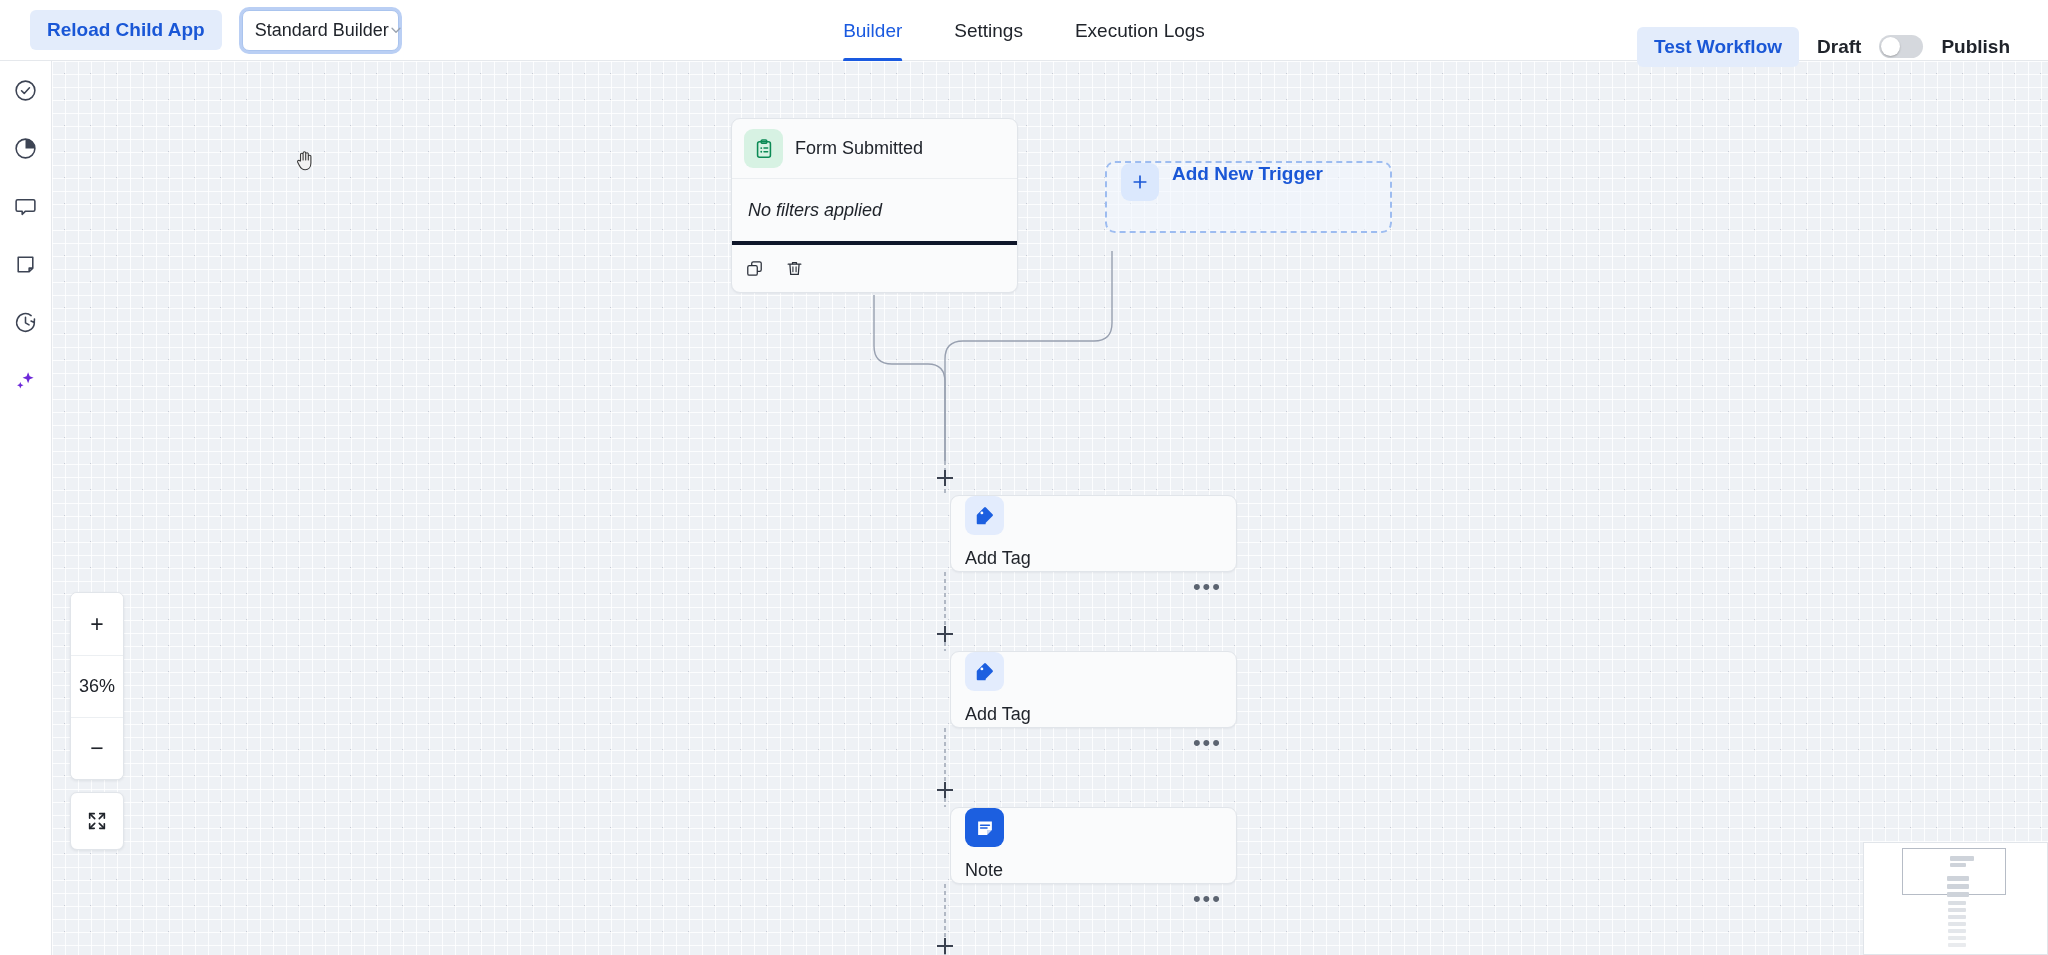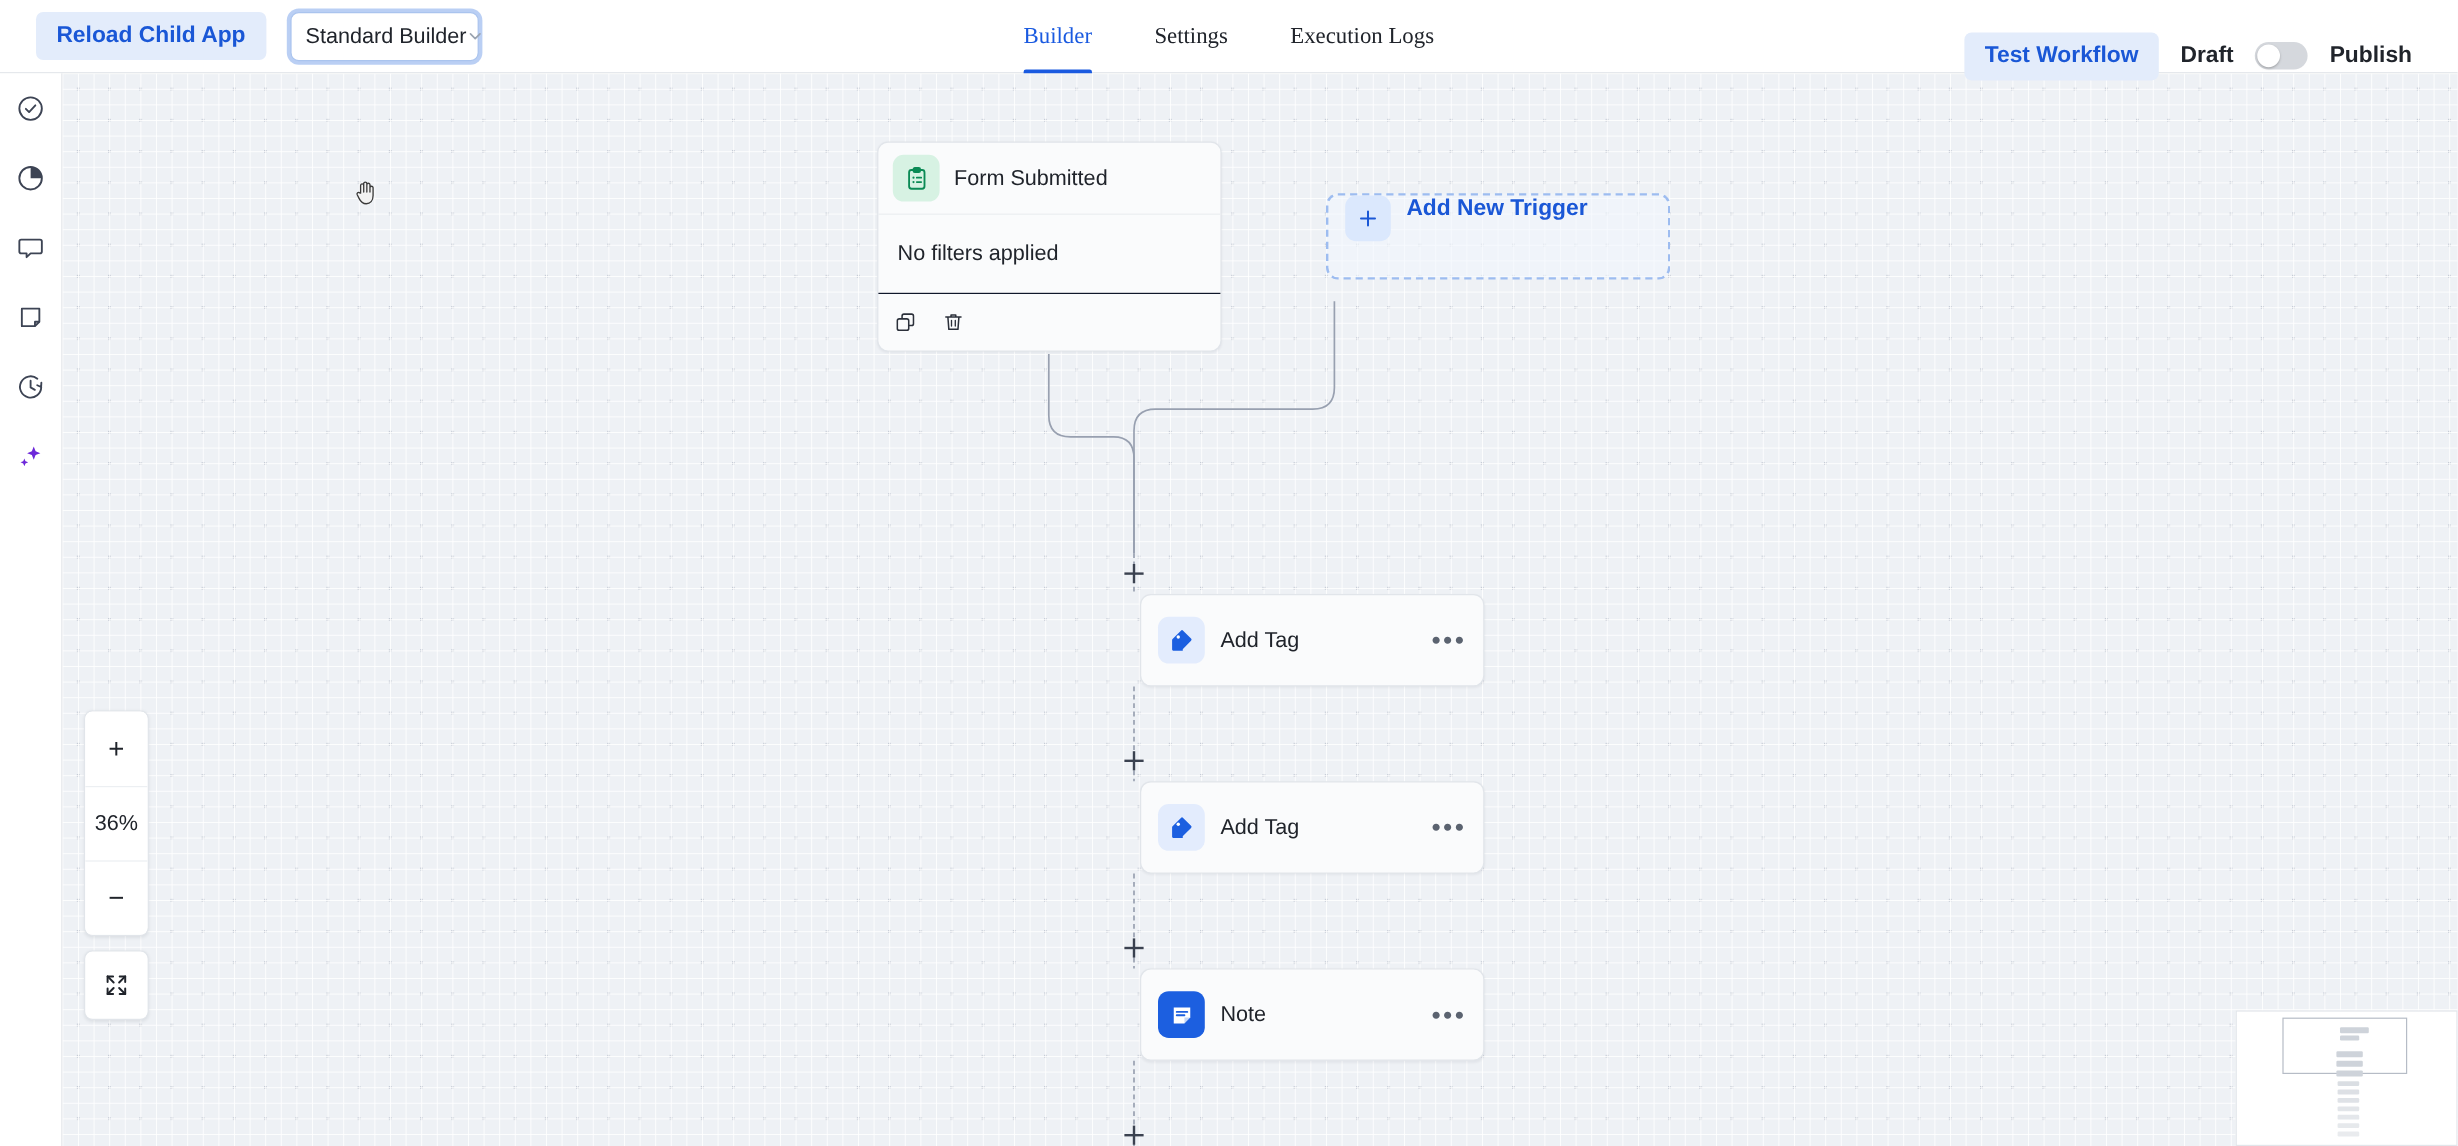--- a/index.html
+++ b/index.html
@@ -44,21 +44,21 @@
   }
   .builder-select-label {
     font-size: 18px; color: #20242b;
     flex: 1; white-space: nowrap;
   }
   .chev { width: 14px; height: 14px; flex: none; }
 
   .tabs {
     position: absolute; left: 50%; transform: translateX(-50%);
     top: 0; height: 61px;
-    display: flex; align-items: center; gap: 0; font-family: Liberation Serif, serif;
+    display: flex; align-items: center; gap: 0;
   }
   .tab {
     position: relative;
     height: 61px;
     display: flex; align-items: center;
     padding: 0 26px;
     font-size: 19px;
     color: #20242b;
     cursor: pointer;
     white-space: nowrap;
@@ -157,21 +157,22 @@
     display: flex; align-items: center; justify-content: center;
     flex: none;
   }
   .icon-box.green { background: #d7f2e3; }
   .icon-box.bluesoft { background: #e3ecfd; }
   .icon-box.bluesolid { background: #1c5fe0; }
   .node-title { font-size: 18px; color: #20242b; white-space: nowrap; }
   .trig-body {
     height: 66px; display: flex; align-items: center;
     padding: 0 16px;
-    border-bottom: 1px solid #0f172a;
+    border-bottom: 4px solid #0f172a;
+    font-style: italic;
   }
   .trig-body-text { font-size: 18px; color: #20242b; }
   .trig-foot {
     height: 47px; display: flex; align-items: center;
     padding: 0 12px; gap: 20px;
   }
   .foot-icon { cursor: pointer; width: 20px; height: 20px;
     display: flex; align-items: center; justify-content: center; }
 
   
@@ -189,22 +190,22 @@
     width: 38px; height: 38px; border-radius: 9px;
     background: #dbe8fd;
     display: flex; align-items: center; justify-content: center;
     flex: none;
   }
   .add-trigger-label { font-size: 19px; font-weight: bold; color: #1a57d6; }
 
   
   .action-node {
     left: 898px; width: 287px; height: 77px;
-    display: flex; align-items: center;
-    padding: 0 14px; gap: 13px;
+    display: flex; align-items: flex-start;
+    padding: 0 14px; gap: 13px; flex-direction: column;
   }
   .dots {
     margin-left: auto; color: #5b6370;
     font-size: 22px; line-height: 10px; letter-spacing: 2px;
     cursor: pointer; user-select: none;
   }
   .node-a1 { top: 434px; }
   .node-a2 { top: 590px; }
   .node-a3 { top: 746px; }
 

